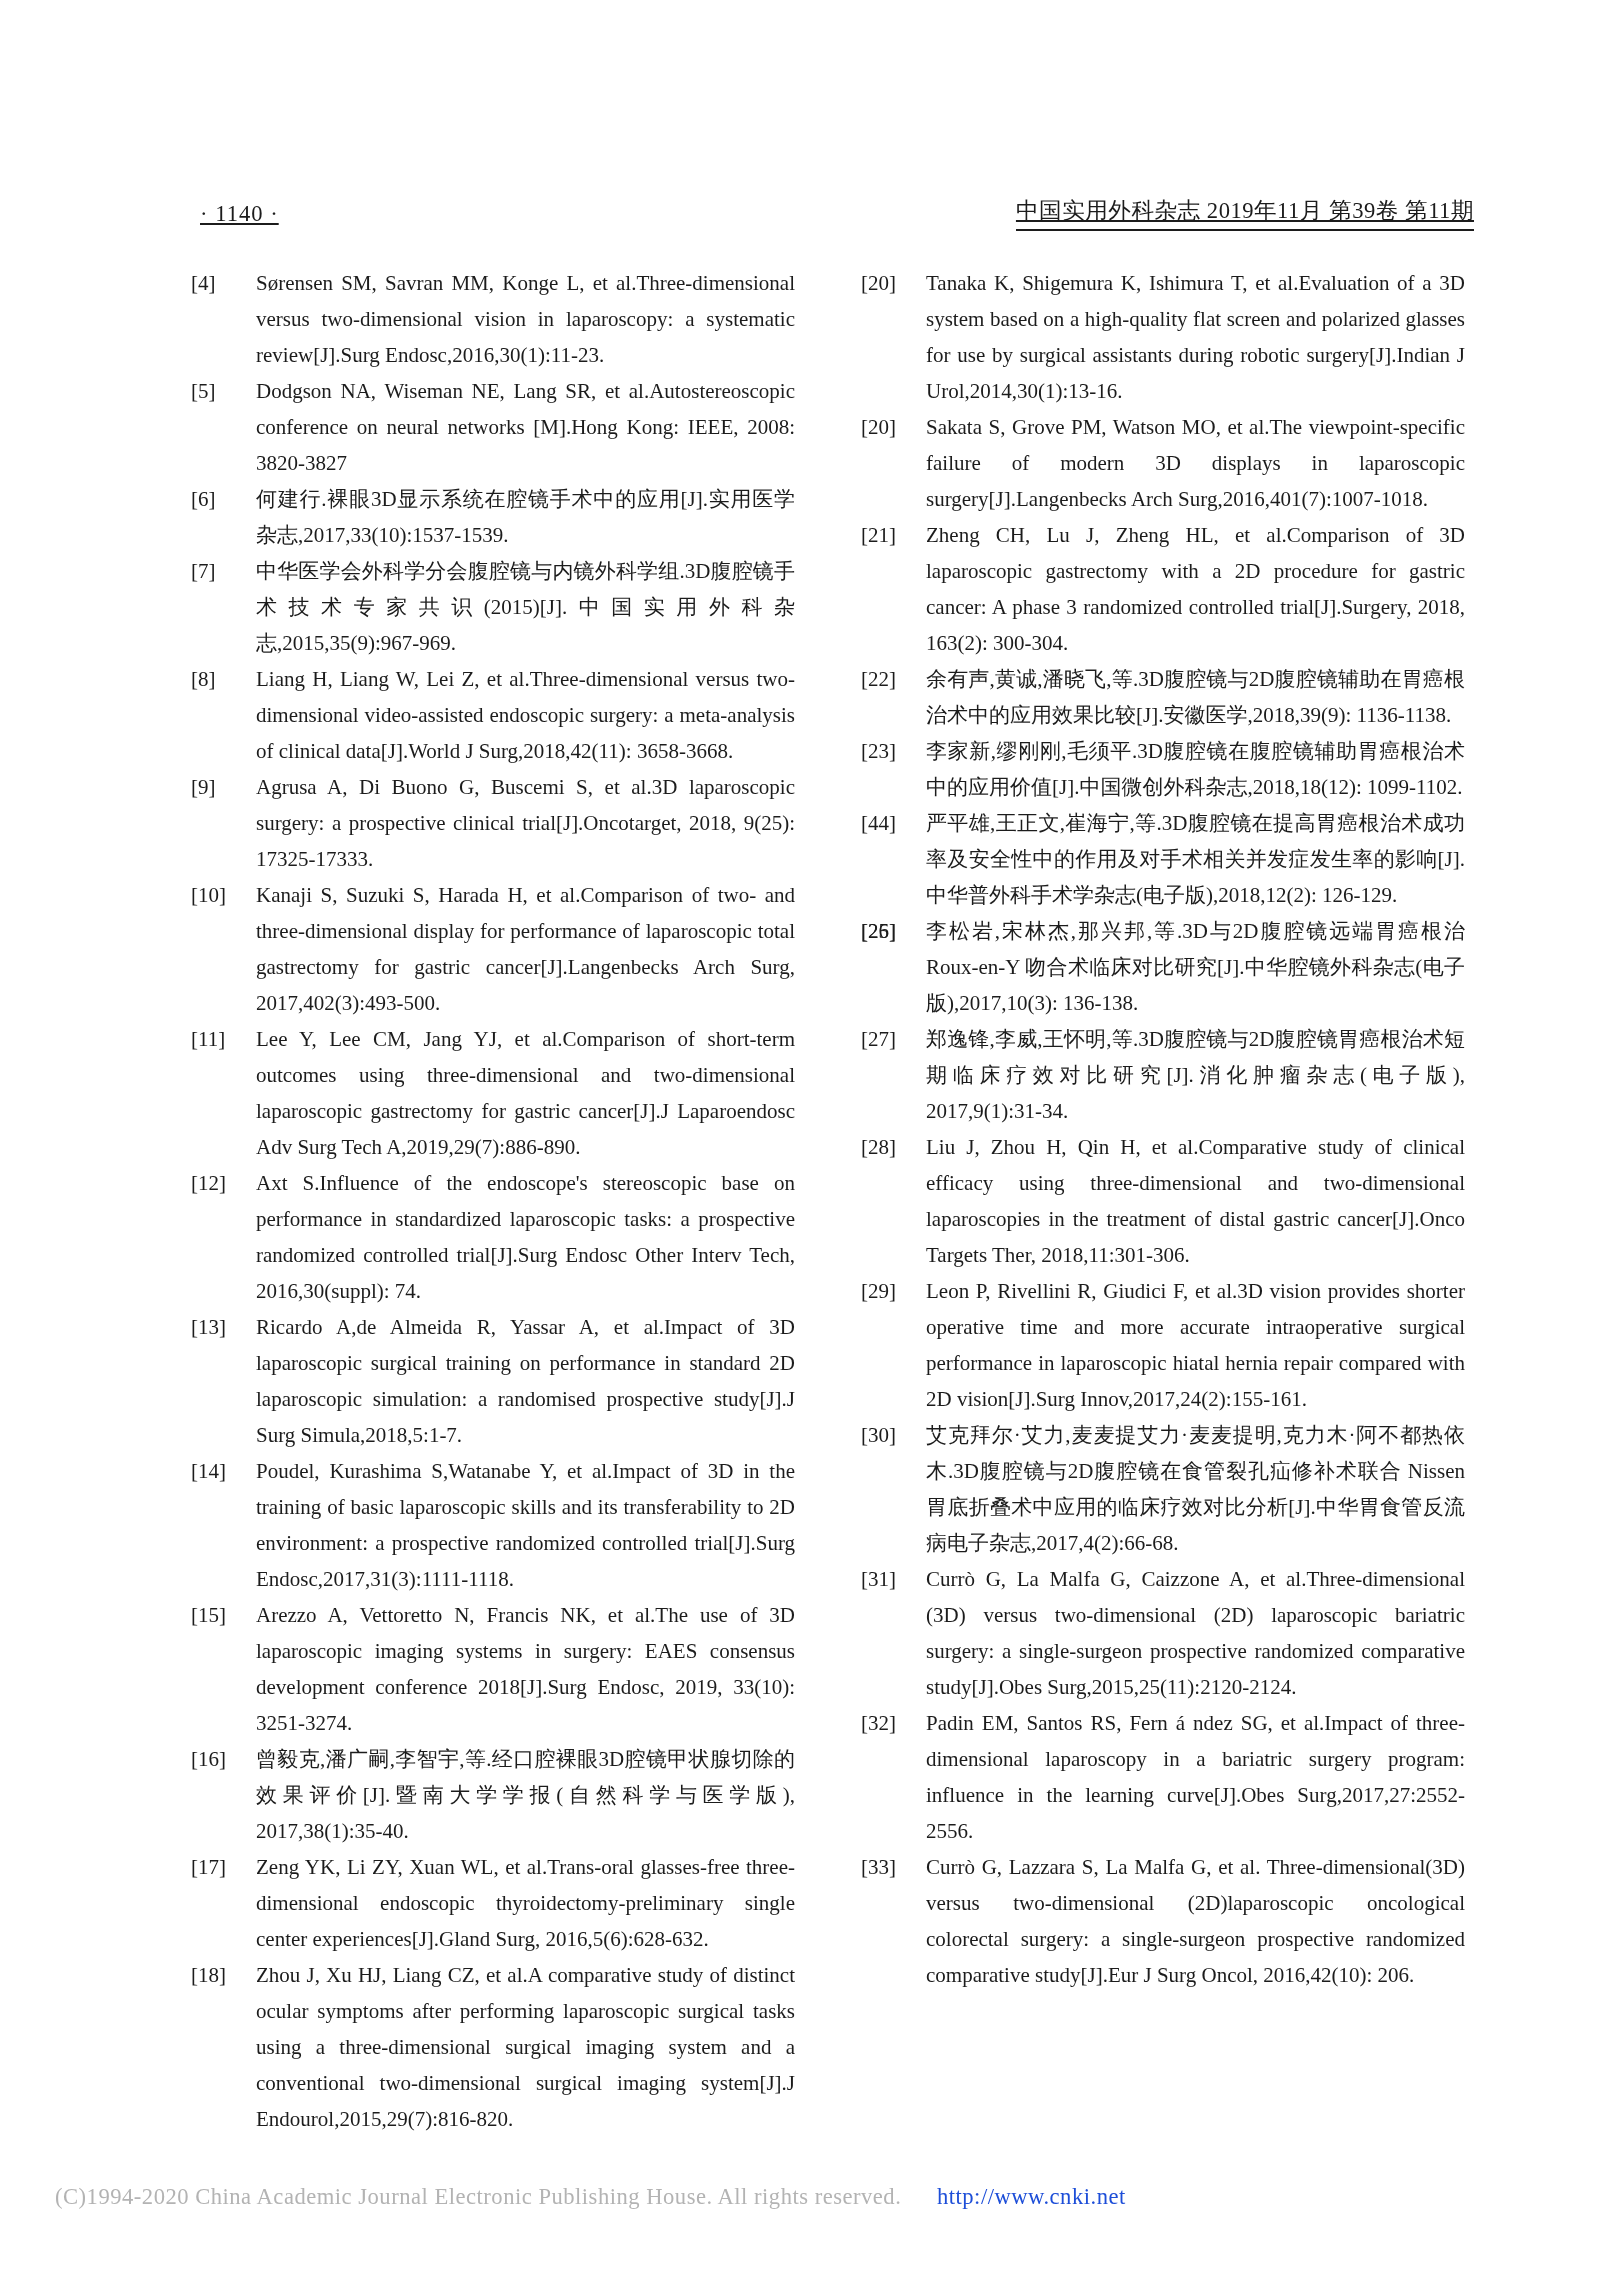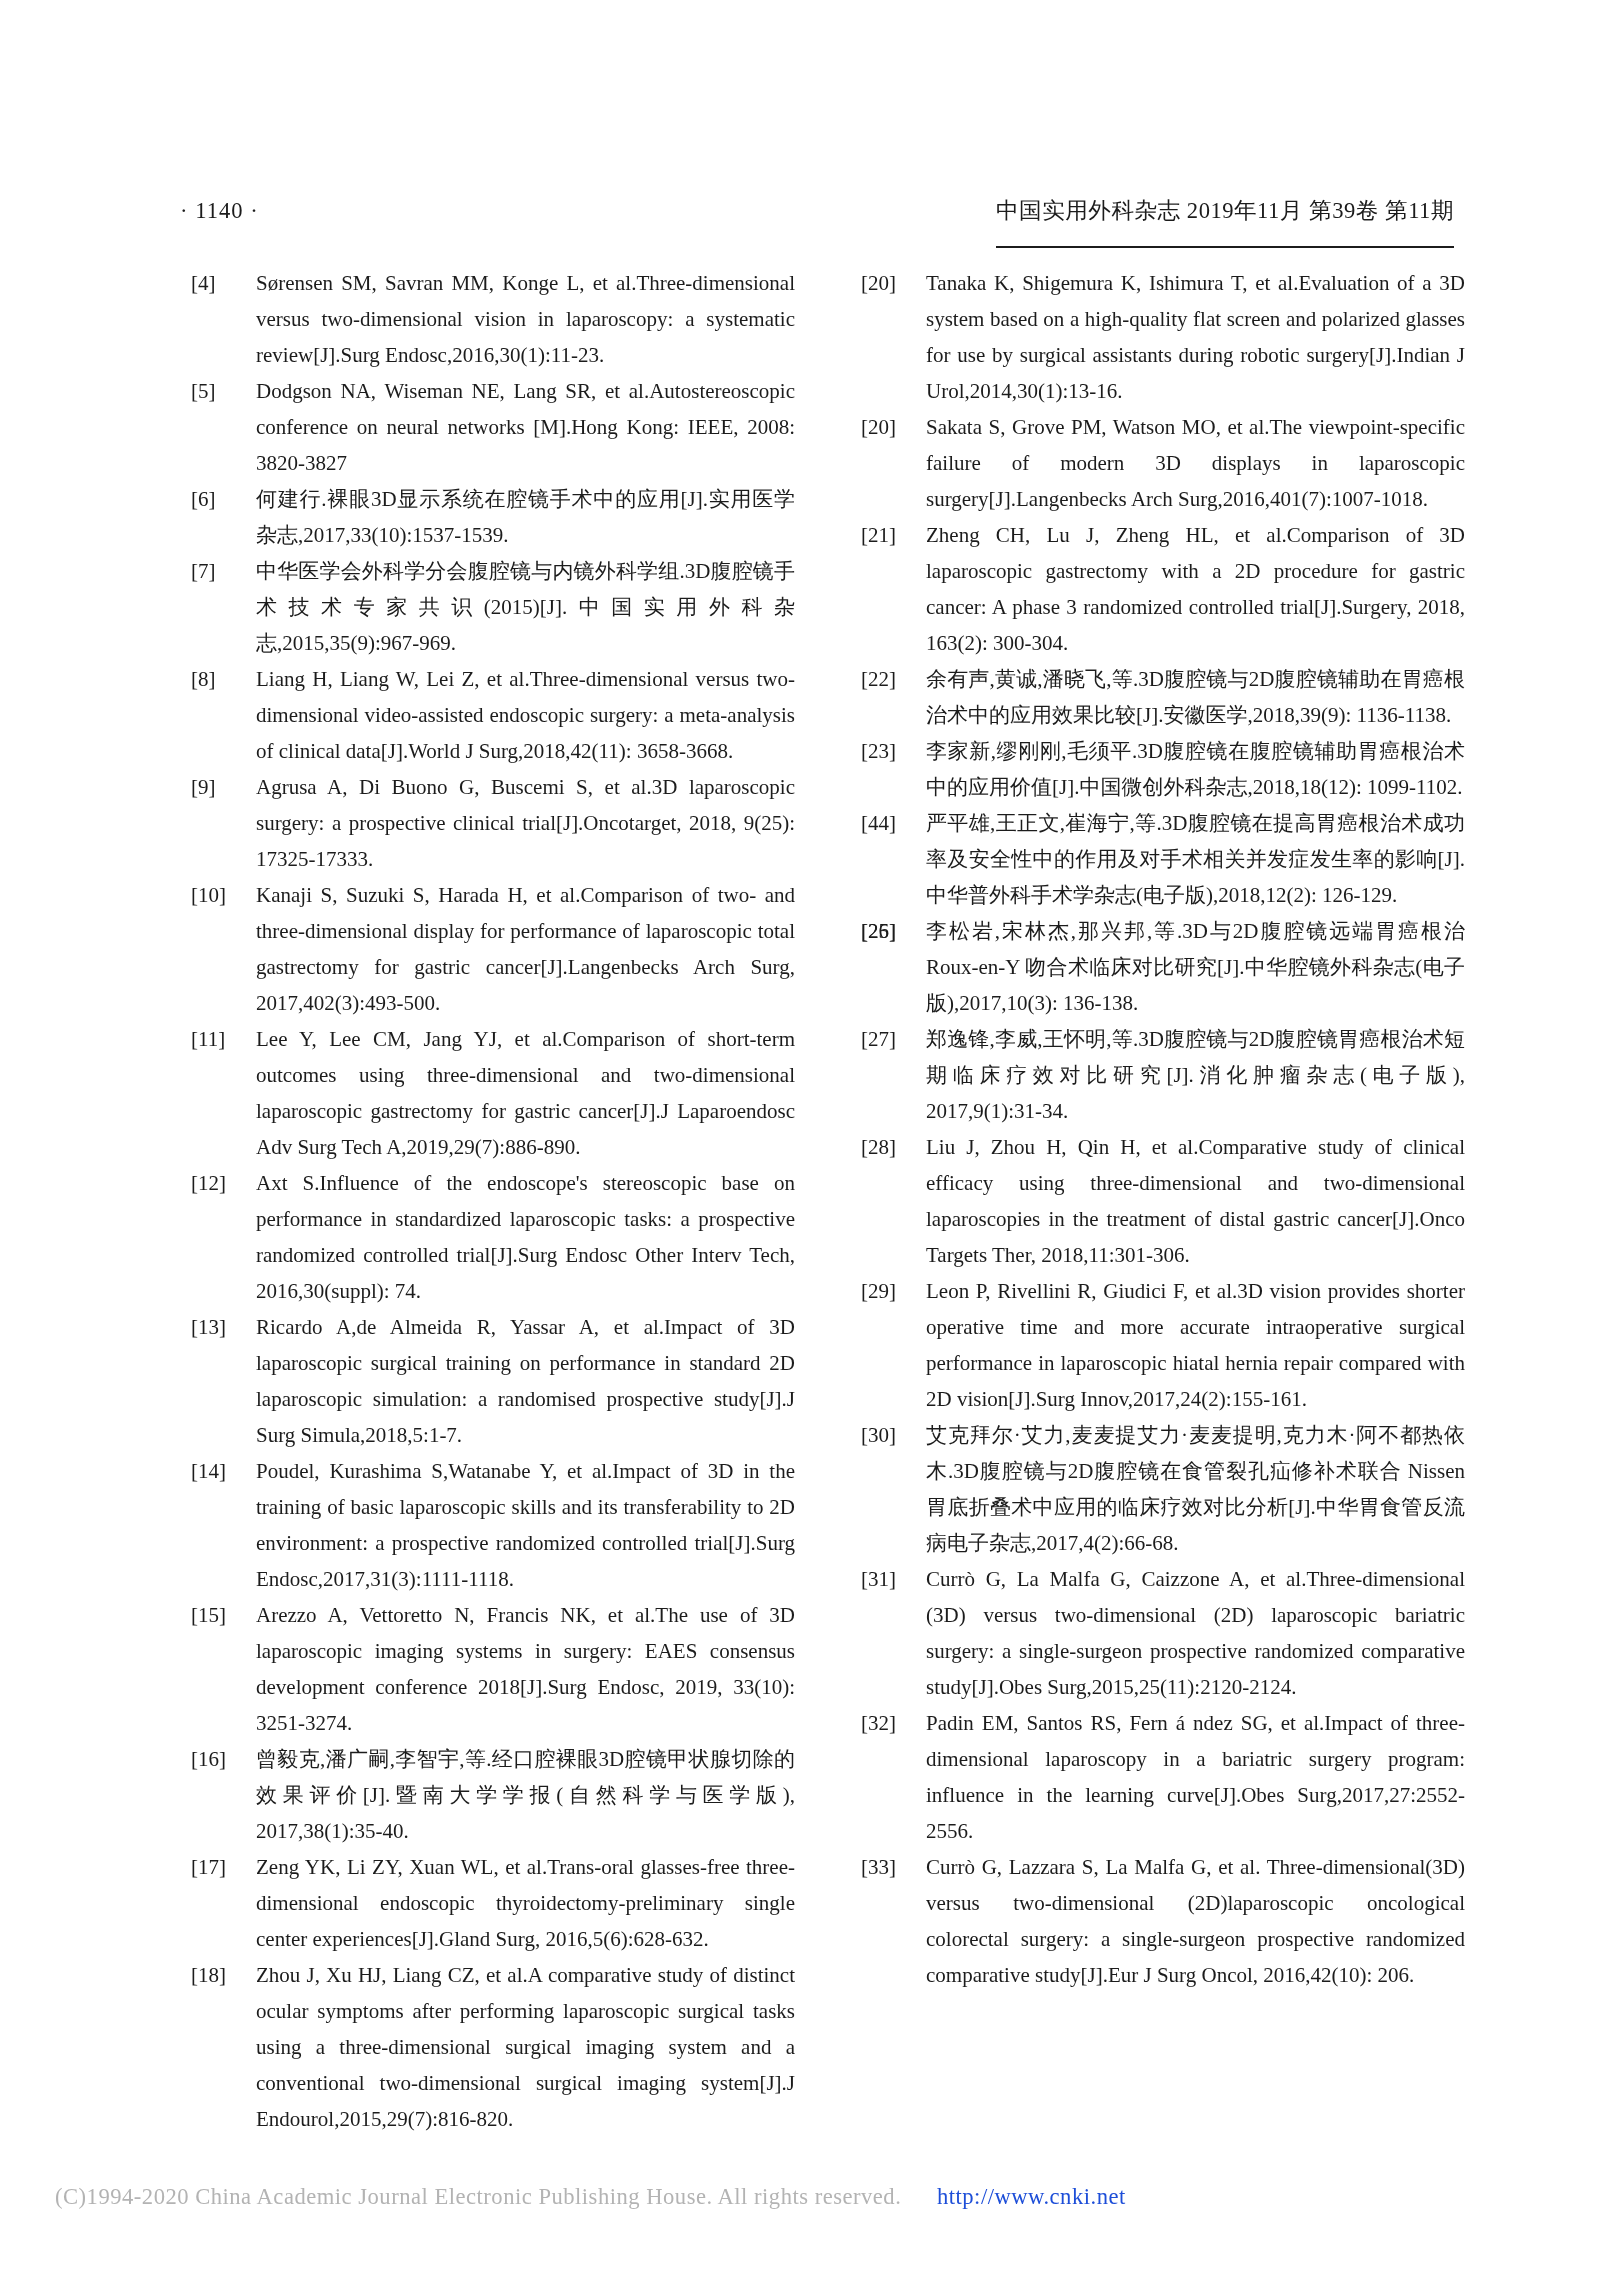--- a/index.html
+++ b/index.html
@@ -11,34 +11,35 @@
     position: relative;
     width: 1620px;
     height: 2273px;
     font-family: "Liberation Serif", "DejaVu Serif", serif;
     color: #1c1c1c;
     overflow: hidden;
   }
   .page-header {
     position: absolute;
     top: 196px;
-    left: 180px;
+    left: 200px;
     width: 1274px;
     display: flex;
     justify-content: space-between;
-    align-items: flex-start;
+    align-items: center;
     font-size: 22.6px;
     line-height: 29.5px;
+    text-decoration: underline;
   }
   .page-number {
     letter-spacing: 1px;
   }
   .journal-info {
     border-bottom: 2px solid #1c1c1c;
-    padding-bottom: 20px;
+    padding-bottom: 3px;
     letter-spacing: 0.5px;
   }
   .columns {
     position: absolute;
     top: 265px;
     left: 191px;
     width: 1274px;
     display: flex;
     gap: 66px;
   }

